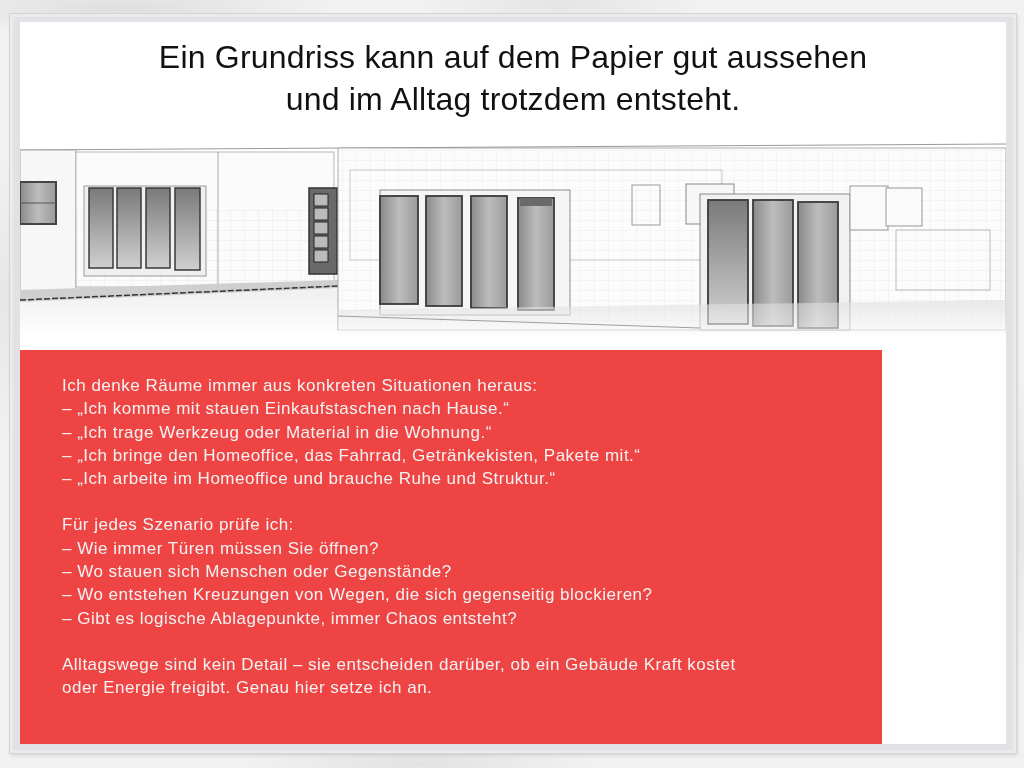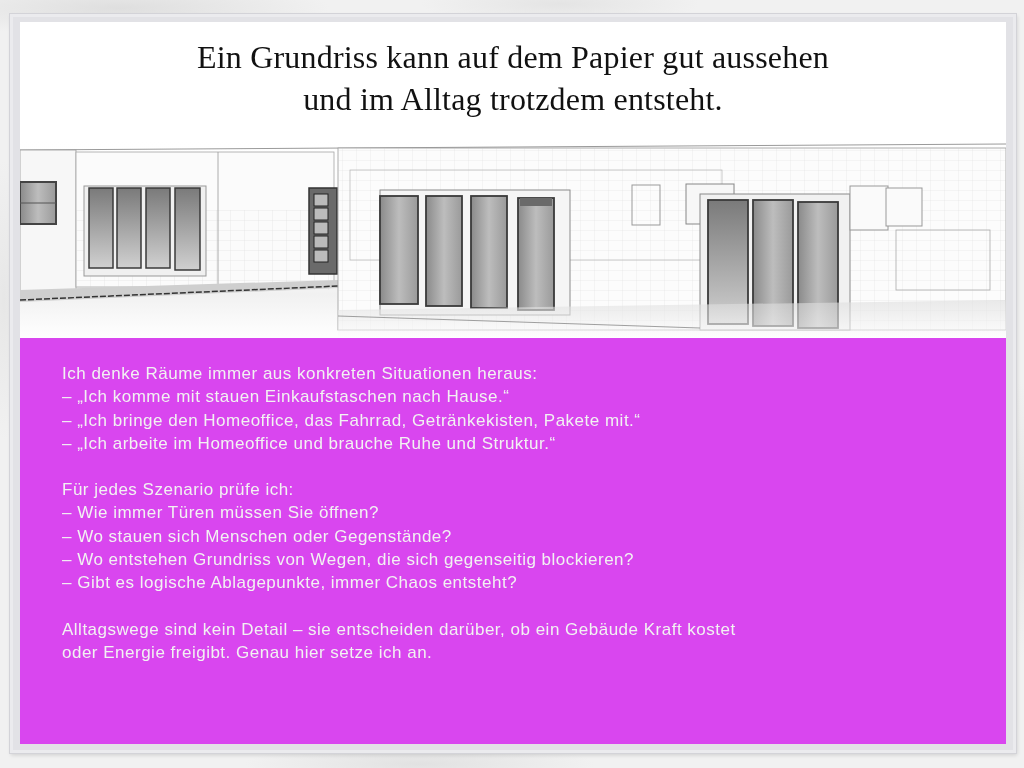--- a/index.html
+++ b/index.html
@@ -37,35 +37,34 @@
     }
     .title {
       position: absolute;
       left: 0; top: 14px;
       width: 100%;
       text-align: center;
       color: #111;
       font-size: 32px;
       line-height: 42px;
       letter-spacing: 0.2px;
-      font-family: Liberation Serif, serif;
     }
     .render {
       position: absolute;
       left: 0; top: 118px;
       width: 986px; height: 198px;
       background: linear-gradient(#ffffff 0%, #fafafa 60%, #f1f1f1 78%, #ffffff 100%);
       overflow: hidden;
     }
     .render svg { display: block; }
     .text-box {
       position: absolute;
-      left: 0; top: 316px;
-      width: 986px; height: 406px;
-      background: #d946ef;
+      left: 0; top: 328px;
+      width: 862px; height: 406px;
+      background: #ef4444;
       color: #f2f2f2;
     }
     .text-inner {
       position: absolute;
       left: 42px; top: 24px;
       right: 40px;
       font-size: 17px;
       line-height: 23.3px;
       letter-spacing: 0.5px;
     }
@@ -158,29 +157,30 @@
       <line x1="318" y1="176" x2="680" y2="188" stroke="#888" stroke-width="0.8"></line>
     </svg>
   </div>
 
   <div class="text-box">
     <div class="text-inner">
 
       <div class="para">
         <span class="line">Ich denke Räume immer aus konkreten Situationen heraus:</span>
         <span class="line">– „Ich komme mit stauen Einkaufstaschen nach Hause.“</span>
+        <span class="line">– „Ich trage Werkzeug oder Material in die Wohnung.“</span>
         <span class="line">– „Ich bringe den Homeoffice, das Fahrrad, Getränkekisten, Pakete mit.“</span>
         <span class="line">– „Ich arbeite im Homeoffice und brauche Ruhe und Struktur.“</span>
       </div>
 
       <div class="para">
         <span class="line">Für jedes Szenario prüfe ich:</span>
         <span class="line">– Wie immer Türen müssen Sie öffnen?</span>
         <span class="line">– Wo stauen sich Menschen oder Gegenstände?</span>
-        <span class="line">– Wo entstehen Grundriss von Wegen, die sich gegenseitig blockieren?</span>
+        <span class="line">– Wo entstehen Kreuzungen von Wegen, die sich gegenseitig blockieren?</span>
         <span class="line">– Gibt es logische Ablagepunkte, immer Chaos entsteht?</span>
       </div>
 
       <div class="para">
         <span class="line">Alltagswege sind kein Detail – sie entscheiden darüber, ob ein Gebäude Kraft kostet</span>
         <span class="line">oder Energie freigibt. Genau hier setze ich an.</span>
       </div>
 
     </div>
   </div>

